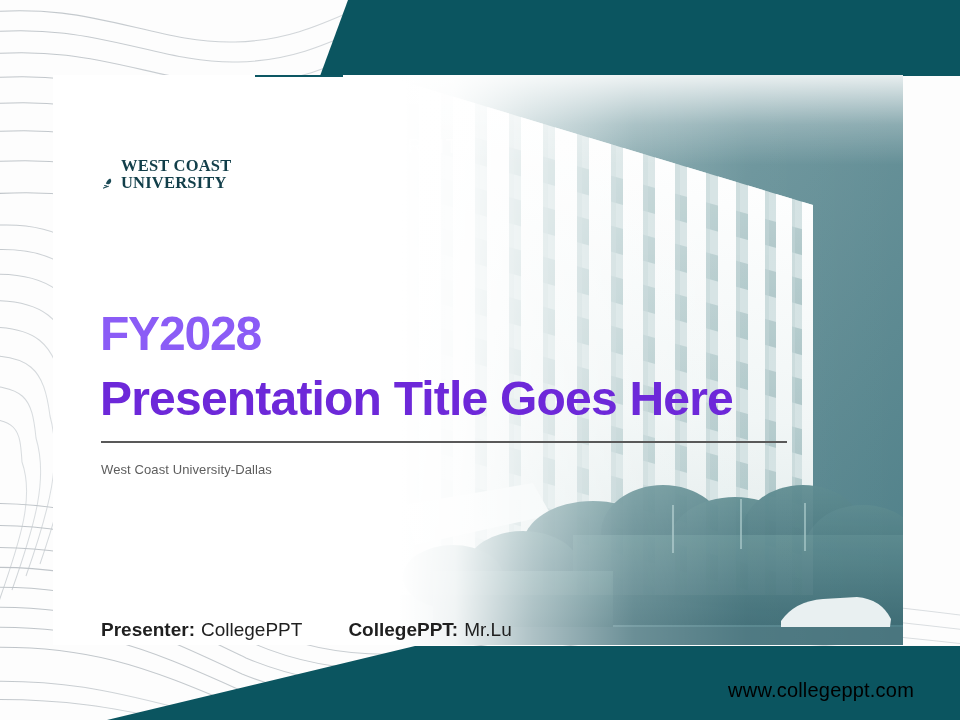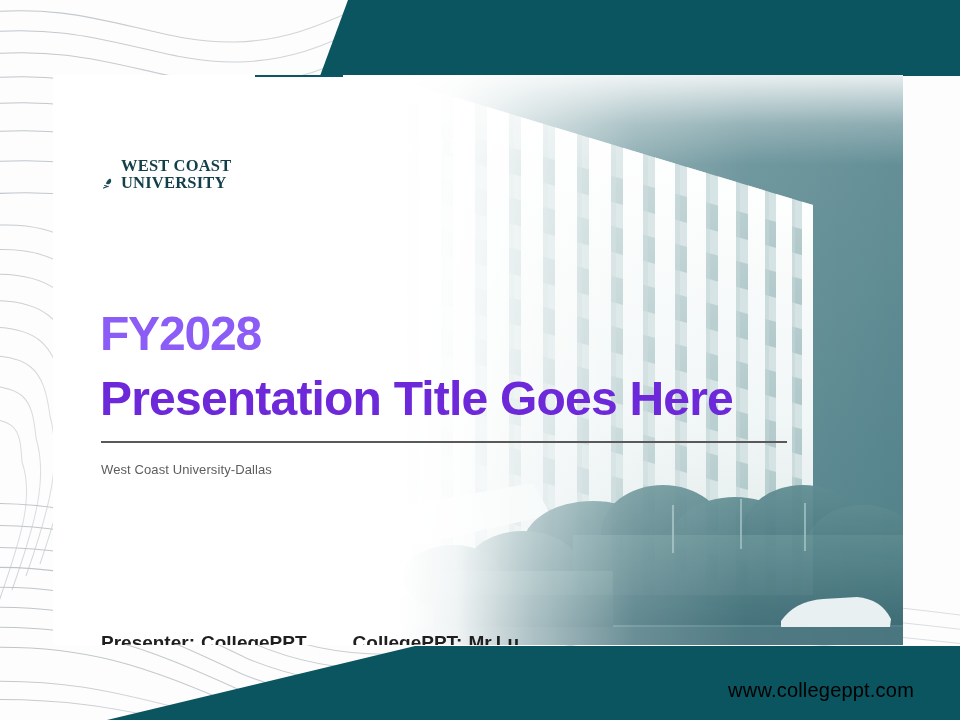--- a/index.html
+++ b/index.html
@@ -200,21 +200,21 @@
     position: absolute;
     left: 48px;
     top: 544px;
     font-size: 19px;
     color: #1f1f1f;
     white-space: nowrap;
     display: flex;
     align-items: baseline;
   }
   .byline .lbl { font-weight: 700; }
-  .byline .val { font-weight: 700; margin-left: 6px; margin-top: 13px; }
+  .byline .val { font-weight: 400; margin-left: 6px; }
   .byline .gap { display: inline-block; width: 46px; }
 
   
   .footer-url {
     position: absolute;
     right: 46px;
     bottom: 18px;
     color: #000000;
     font-size: 20px;
     letter-spacing: 0.2px;

